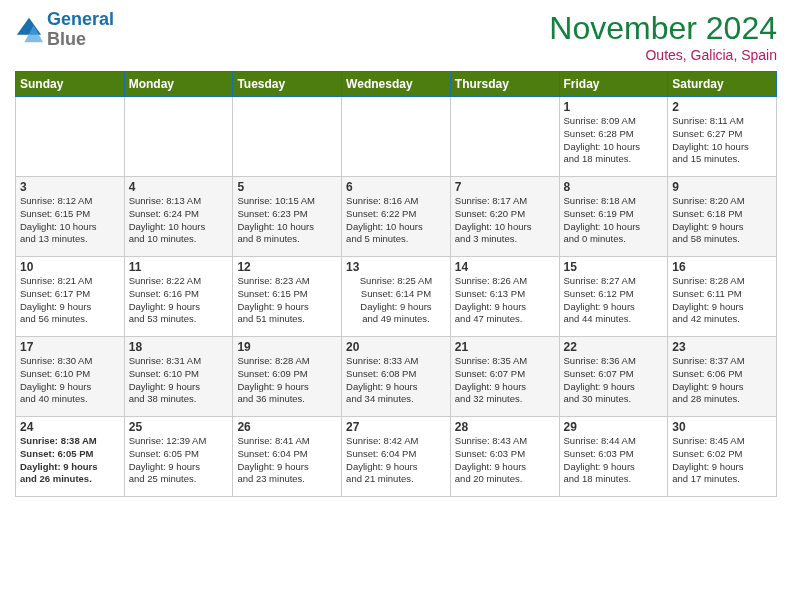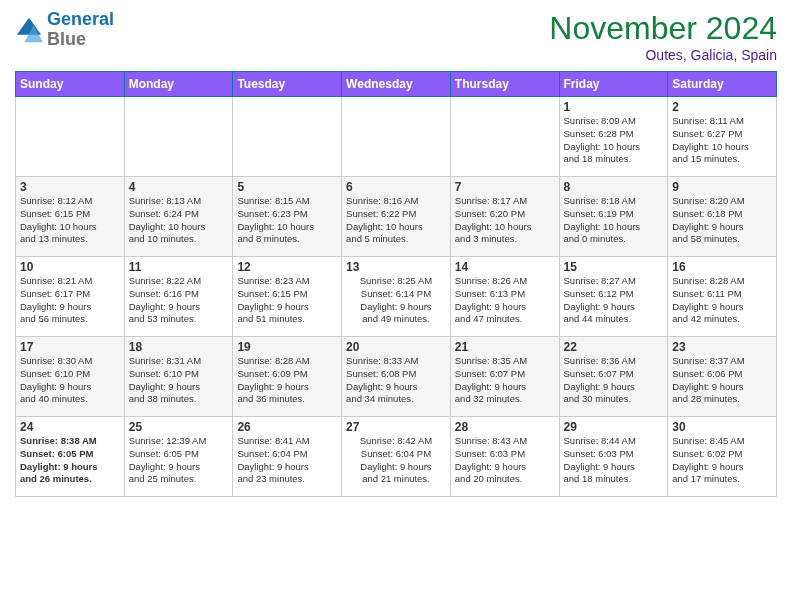--- a/index.html
+++ b/index.html
@@ -42,29 +42,29 @@
     .title-block {
       text-align: right;
     }
     .month-title {
       font-size: 32px;
       font-weight: normal;
       color: #15803d;
     }
     .subtitle {
       font-size: 14px;
-      color: #4c1d95;
+      color: #be185d;
     }
     .calendar {
       width: 100%;
       border-collapse: collapse;
       font-size: 11px;
     }
     .calendar th {
-      background-color: #8b5cf6;
+      background-color: #4d7c0f;
       color: white;
       padding: 5px 4px;
       text-align: left;
       font-size: 12px;
       font-weight: bold;
       border: 1px solid #1a6fad;
     }
     .calendar td {
       border: 1px solid #ccc;
       vertical-align: top;
@@ -157,21 +157,21 @@
           </td>
           <td>
             <span class="day-number">4</span>
             <div class="day-info" style="white-space: pre-line;">Sunrise: 8:13 AM
 Sunset: 6:24 PM
 Daylight: 10 hours
 and 10 minutes.</div>
           </td>
           <td>
             <span class="day-number">5</span>
-            <div class="day-info" style="white-space: pre-line;">Sunrise: 8:15 AM
+            <div class="day-info" style="white-space: pre-line;">Sunrise: 10:15 AM
 Sunset: 6:23 PM
 Daylight: 10 hours
 and 8 minutes.</div>
           </td>
           <td>
             <span class="day-number">6</span>
             <div class="day-info" style="white-space: pre-line;">Sunrise: 8:16 AM
 Sunset: 6:22 PM
 Daylight: 10 hours
 and 5 minutes.</div>
@@ -317,21 +317,21 @@
           </td>
           <td>
             <span class="day-number">26</span>
             <div class="day-info" style="white-space: pre-line;">Sunrise: 8:41 AM
 Sunset: 6:04 PM
 Daylight: 9 hours
 and 23 minutes.</div>
           </td>
           <td>
             <span class="day-number">27</span>
-            <div class="day-info" style="white-space: pre-line; text-align: center;">Sunrise: 8:42 AM
+            <div class="day-info" style="white-space: pre-line;">Sunrise: 8:42 AM
 Sunset: 6:04 PM
 Daylight: 9 hours
 and 21 minutes.</div>
           </td>
           <td>
             <span class="day-number">28</span>
             <div class="day-info" style="white-space: pre-line;">Sunrise: 8:43 AM
 Sunset: 6:03 PM
 Daylight: 9 hours
 and 20 minutes.</div>

